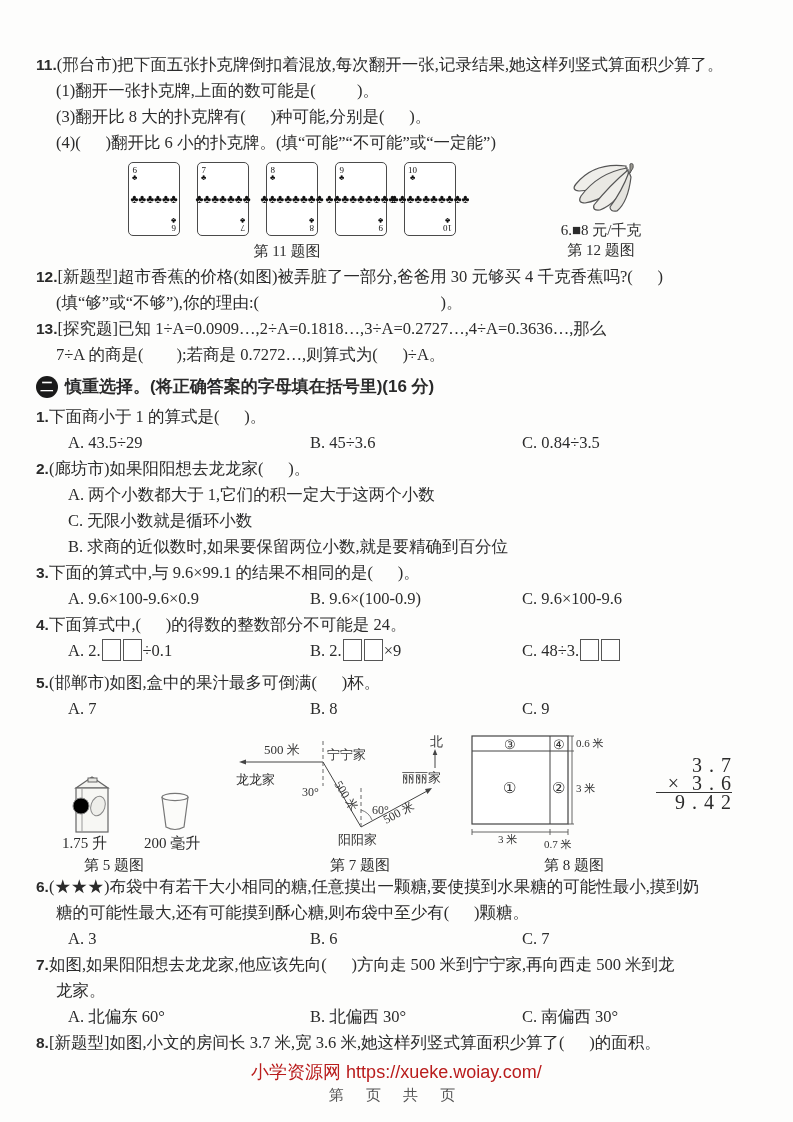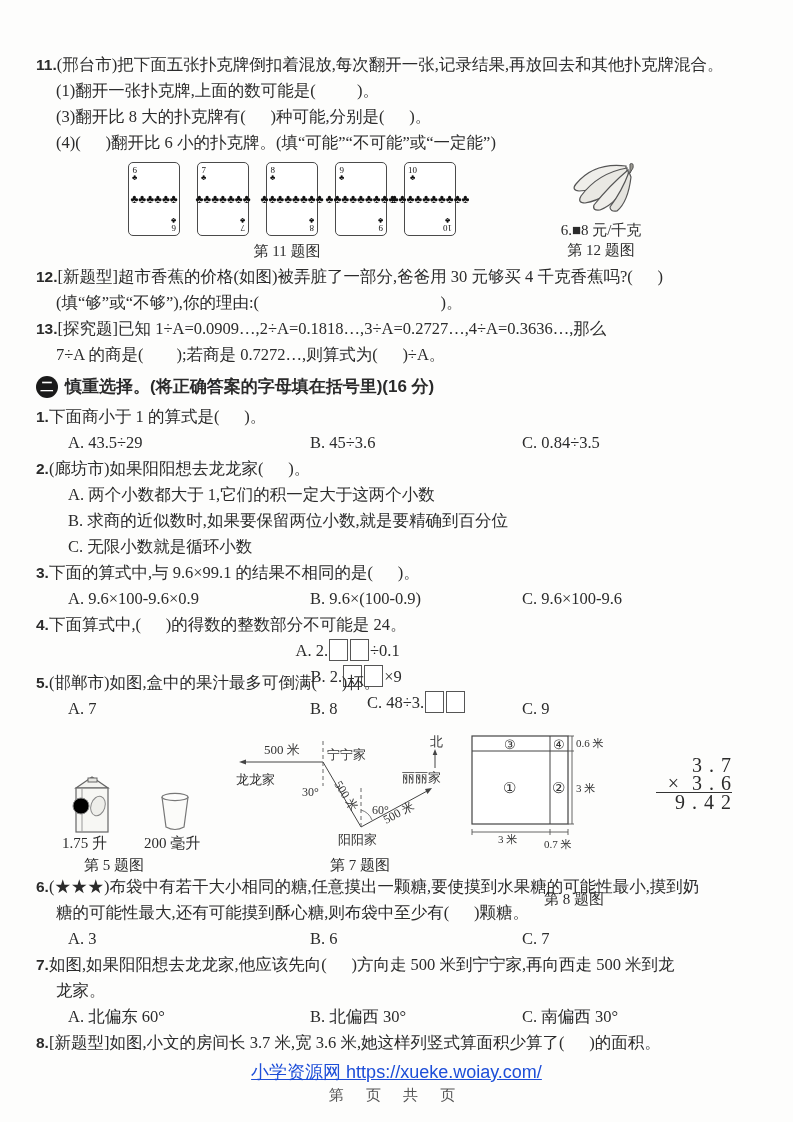--- a/index.html
+++ b/index.html
@@ -51,30 +51,30 @@
   .figlabels5 .l2{position:absolute;left:90px;top:0;}
   .figcap{position:absolute;font-size:15px;}
   .map{position:absolute;left:198px;top:10px;}
   .fig8svg{position:absolute;left:434px;top:6px;}
   .mult{position:absolute;left:620px;top:34px;width:76px;text-align:right;font-size:20px;line-height:18px;letter-spacing:1px;}
   .mult .ml3{border-top:1.3px solid #333;}
   .svgtext{font-family:"Liberation Serif","DejaVu Serif",serif;}
   
   .footer{position:absolute;left:0;right:0;top:1060px;text-align:center;
           font-family:"Liberation Sans","DejaVu Sans",sans-serif;}
-  .footer .site{font-size:18px;color:#1d4ed8;line-height:24px;text-decoration:underline;}
+  .footer .site{font-size:18px;color:#b91c1c;line-height:24px;}
   .footer .pg{font-size:15px;color:#555;letter-spacing:9px;line-height:22px;}
 </style>
 </head>
 <body>
 
 <div class="page">
   <div class="content">
 
-    <div class="line hang"><span class="qnum">11.</span><span>(邢台市)把下面五张扑克牌倒扣着混放,每次翻开一张,记录结果,再放回去和其他扑克牌混合。</span></div>
+    <div class="line hang"><span class="qnum">11.</span><span>(邢台市)把下面五张扑克牌倒扣着混放,每次翻开一张,记录结果,她这样列竖式算面积少算了。</span></div>
     <div class="subrow">
       <span class="s1 line">(1)翻开一张扑克牌,上面的数可能是(          )。</span>
     </div>
     <div class="sub line">(3)翻开比 8 大的扑克牌有(      )种可能,分别是(      )。</div>
     <div class="sub line">(4)(      )翻开比 6 小的扑克牌。(填“可能”“不可能”或“一定能”)</div>
 
     <div class="figrow11">
       <div class="cards">
         <div class="card">
           <span class="corner tl"><span>6</span><span class="csuit">♣</span></span>
@@ -130,32 +130,32 @@
 
     <div class="line hang"><span class="qnum">1.</span><span>下面商小于 1 的算式是(      )。</span></div>
     <div class="opts">
       <span class="o1">A. 43.5÷29</span>
       <span class="o2">B. 45÷3.6</span>
       <span class="o3">C. 0.84÷3.5</span>
     </div>
 
     <div class="line hang"><span class="qnum">2.</span><span>(廊坊市)如果阳阳想去龙龙家(      )。</span></div>
     <div class="optline line">A. 两个小数都大于 1,它们的积一定大于这两个小数</div>
+    <div class="optline line">C. 无限小数就是循环小数</div>
     <div class="optline line">B. 求商的近似数时,如果要保留两位小数,就是要精确到百分位</div>
-    <div class="optline line">C. 无限小数就是循环小数</div>
 
     <div class="line hang"><span class="qnum">3.</span><span>下面的算式中,与 9.6×99.1 的结果不相同的是(      )。</span></div>
     <div class="opts">
       <span class="o1">A. 9.6×100-9.6×0.9</span>
       <span class="o2">B. 9.6×(100-0.9)</span>
       <span class="o3">C. 9.6×100-9.6</span>
     </div>
 
     <div class="line hang"><span class="qnum">4.</span><span>下面算式中,(      )的得数的整数部分不可能是 24。</span></div>
-    <div class="opts" style="height:32px;align-items:center;flex-direction:column;">
+    <div class="opts" style="height:32px;align-items:flex-start;">
       <span class="o1"><span>A. 2.</span><span class="blankbox"></span><span class="blankbox"></span><span>÷0.1</span></span>
       <span class="o2"><span>B. 2.</span><span class="blankbox"></span><span class="blankbox"></span><span>×9</span></span>
       <span class="o3"><span>C. 48÷3.</span><span class="blankbox"></span><span class="blankbox"></span><span></span></span>
     </div>
 
     <div class="line hang"><span class="qnum">5.</span><span>(邯郸市)如图,盒中的果汁最多可倒满(      )杯。</span></div>
     <div class="opts">
       <span class="o1">A. 7</span>
       <span class="o2">B. 8</span>
       <span class="o3">C. 9</span>
@@ -221,21 +221,21 @@
         <text class="svgtext" x="106" y="19" font-size="11" fill="#333">0.6 米</text>
         <text class="svgtext" x="106" y="64" font-size="11" fill="#333">3 米</text>
         <line x1="2" y1="104" x2="80" y2="104" stroke="#555" stroke-width="0.9"></line>
         <line x1="2" y1="101" x2="2" y2="107" stroke="#555" stroke-width="0.9"></line>
         <line x1="80" y1="101" x2="80" y2="107" stroke="#555" stroke-width="0.9"></line>
         <line x1="80" y1="104" x2="98" y2="104" stroke="#555" stroke-width="0.9"></line>
         <line x1="98" y1="101" x2="98" y2="107" stroke="#555" stroke-width="0.9"></line>
         <text class="svgtext" x="28" y="115" font-size="11" fill="#333">3 米</text>
         <text class="svgtext" x="74" y="120" font-size="11" fill="#333">0.7 米</text>
       </svg>
-      <div class="figcap" style="left:508px;top:130px;margin-top:34px;">第 8 题图</div>
+      <div class="figcap" style="left:508px;top:130px;">第 8 题图</div>
 
       <div class="mult">
         <div class="ml1 line">3 . 7</div>
         <div class="ml2 line">×  3 . 6</div>
         <div class="ml3 line">9 . 4 2</div>
       </div>
     </div>
 
     <div class="line hang"><span class="qnum">6.</span><span>(★★★)布袋中有若干大小相同的糖,任意摸出一颗糖,要使摸到水果糖的可能性最小,摸到奶</span></div>
     <div class="sub line">糖的可能性最大,还有可能摸到酥心糖,则布袋中至少有(      )颗糖。</div>

